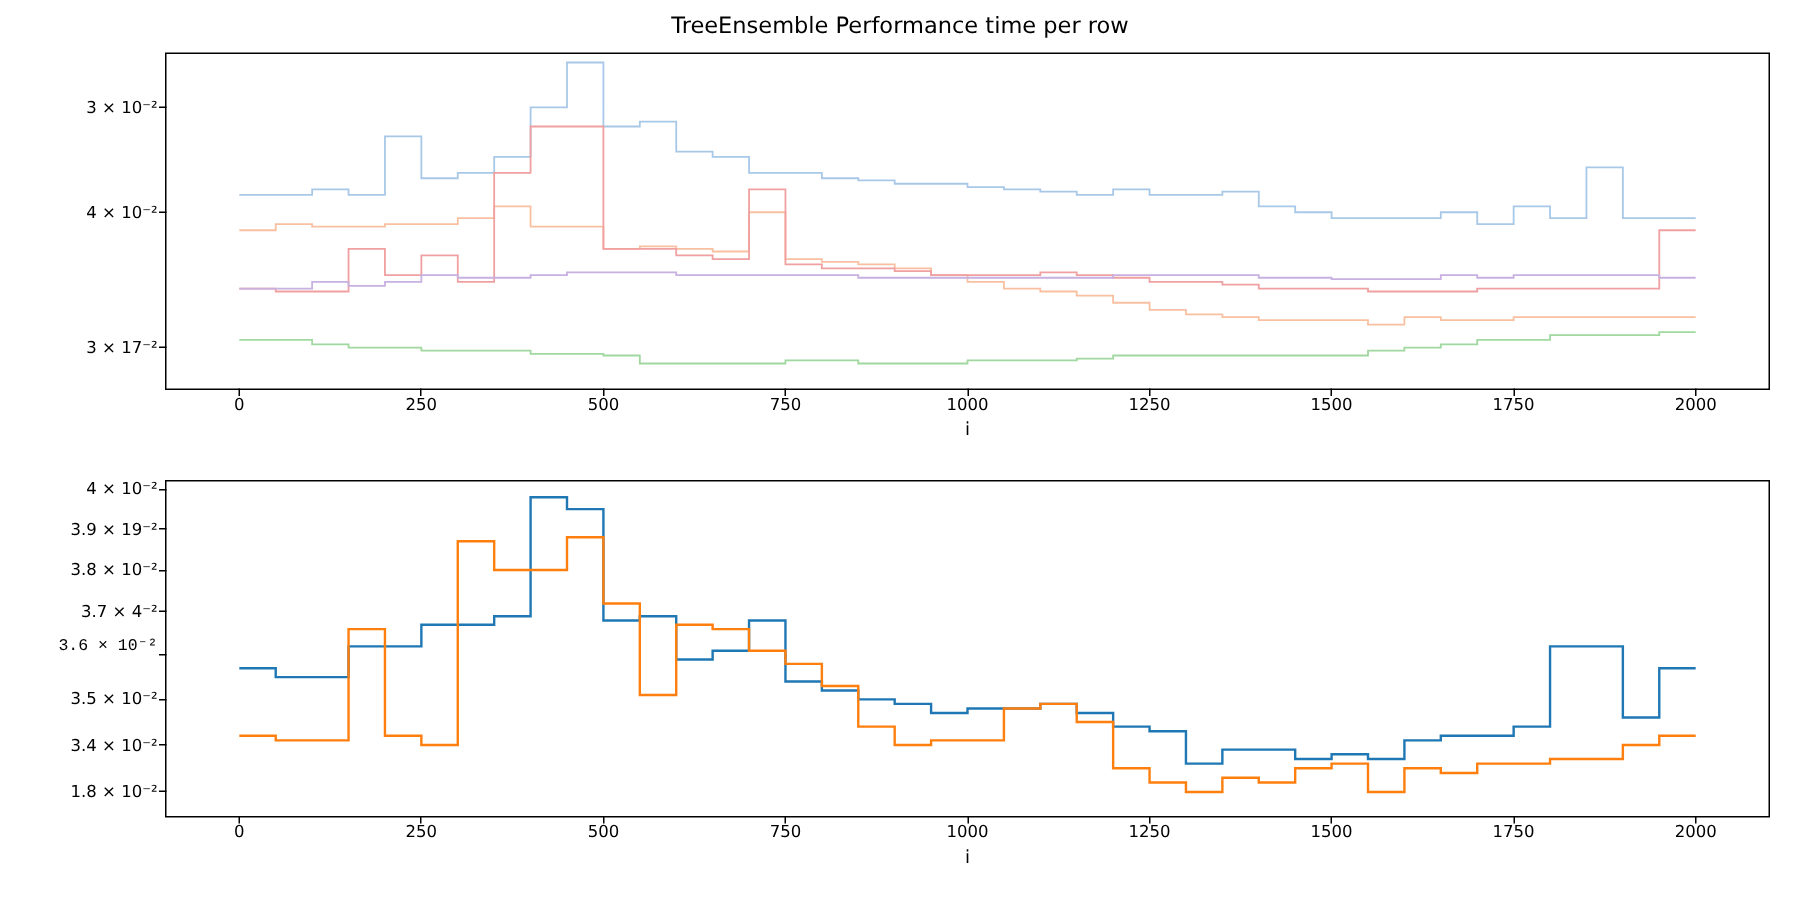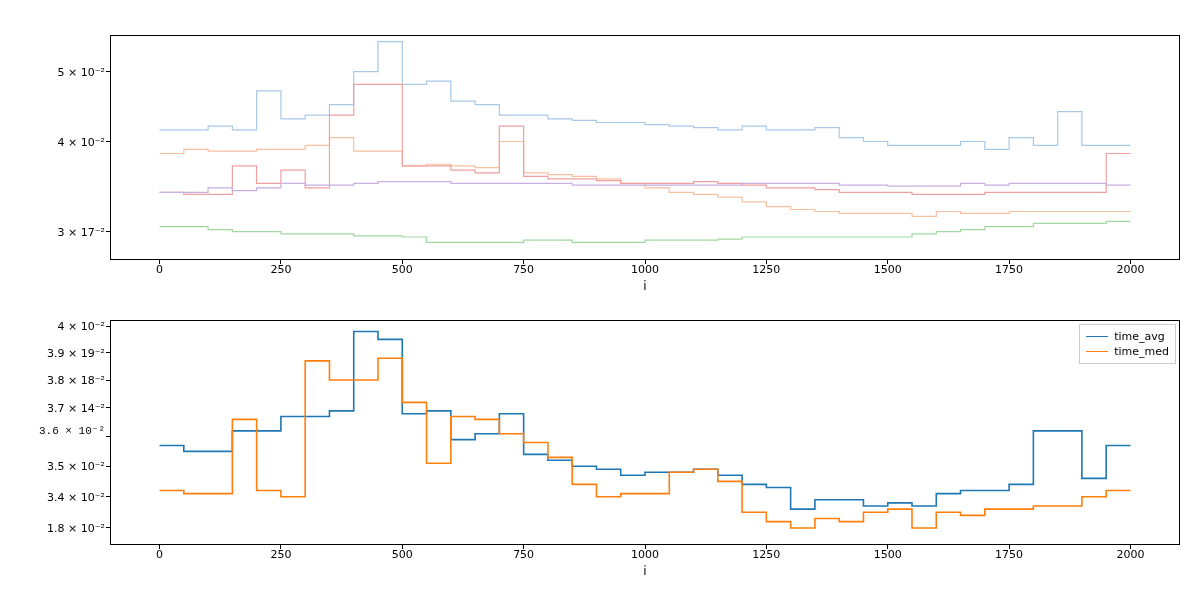--- a/index.html
+++ b/index.html
@@ -43,35 +43,36 @@
     top:3px;
     right:3px;
   }
   .legend-row { display:flex; align-items:center; gap:6px; line-height:15px;}
   .legend-swatch { width:22px; height:0; border-top:1.5px solid; }
 </style>
 </head>
 <body>
 
 <div class="figure">
+  <div class="suptitle">TreeEnsemble Performance time per row</div>
 
   <div id="ax-top" class="axes" style="left:110px; top:35px; width:1070px; height:225px;">
     <svg id="svg-top" width="1068" height="223">
         <path d="M 48.54545454545455 93.96374722483503 L 72.81818181818181 93.96374722483503 L 72.81818181818181 93.96374722483503 L 97.0909090909091 93.96374722483503 L 97.0909090909091 90.20837677353575 L 121.36363636363636 90.20837677353575 L 121.36363636363636 93.96374722483503 L 145.63636363636363 93.96374722483503 L 145.63636363636363 54.93869096653066 L 169.9090909090909 54.93869096653066 L 169.9090909090909 82.82992611807038 L 194.1818181818182 82.82992611807038 L 194.1818181818182 79.20480268204872 L 218.45454545454547 79.20480268204872 L 218.45454545454547 68.57430380979125 L 242.72727272727272 68.57430380979125 L 242.72727272727272 35.53644012745056 L 267 35.53644012745056 L 267 5.650057090554668 L 291.27272727272725 5.650057090554668 L 291.27272727272725 48.336980080970335 L 315.54545454545456 48.336980080970335 L 315.54545454545456 45.087524216864665 L 339.8181818181818 45.087524216864665 L 339.8181818181818 65.10941015997108 L 364.09090909090907 65.10941015997108 L 364.09090909090907 68.57430380979125 L 388.3636363636364 68.57430380979125 L 388.3636363636364 79.20480268204872 L 412.6363636363636 79.20480268204872 L 412.6363636363636 79.20480268204872 L 436.90909090909093 79.20480268204872 L 436.90909090909093 82.82992611807038 L 461.1818181818182 82.82992611807038 L 461.1818181818182 84.29179209806699 L 485.45454545454544 84.29179209806699 L 485.45454545454544 86.49744961970617 L 509.72727272727275 86.49744961970617 L 509.72727272727275 86.49744961970617 L 534 86.49744961970617 L 534 88.7187317640406 L 558.2727272727273 88.7187317640406 L 558.2727272727273 90.20837677353575 L 582.5454545454545 90.20837677353575 L 582.5454545454545 91.70513228734004 L 606.8181818181819 91.70513228734004 L 606.8181818181819 93.96374722483503 L 631.0909090909091 93.96374722483503 L 631.0909090909091 90.20837677353575 L 655.3636363636364 90.20837677353575 L 655.3636363636364 93.96374722483503 L 679.6363636363636 93.96374722483503 L 679.6363636363636 93.96374722483503 L 703.9090909090909 93.96374722483503 L 703.9090909090909 91.70513228734004 L 728.1818181818181 91.70513228734004 L 728.1818181818181 101.61216749213195 L 752.4545454545455 101.61216749213195 L 752.4545454545455 105.50749317216523 L 776.7272727272727 105.50749317216523 L 776.7272727272727 109.45181794359803 L 801 109.45181794359803 L 801 109.45181794359803 L 825.2727272727273 109.45181794359803 L 825.2727272727273 109.45181794359803 L 849.5454545454545 109.45181794359803 L 849.5454545454545 105.50749317216523 L 873.8181818181819 105.50749317216523 L 873.8181818181819 113.44639024094126 L 898.0909090909091 113.44639024094126 L 898.0909090909091 101.61216749213195 L 922.3636363636364 101.61216749213195 L 922.3636363636364 109.45181794359803 L 946.6363636363636 109.45181794359803 L 946.6363636363636 75.62111013526936 L 970.9090909090909 75.62111013526936 L 970.9090909090909 109.45181794359803 L 995.1818181818181 109.45181794359803 L 995.1818181818181 109.45181794359803 L 1019.4545454545455 109.45181794359803" fill="none" stroke="#a8c8e8" stroke-width="1.2"></path>
         <path d="M 48.54545454545455 117.49250682783477 L 72.81818181818181 117.49250682783477 L 72.81818181818181 113.44639024094126 L 97.0909090909091 113.44639024094126 L 97.0909090909091 115.05857726157936 L 121.36363636363636 115.05857726157936 L 121.36363636363636 115.05857726157936 L 145.63636363636363 115.05857726157936 L 145.63636363636363 113.44639024094126 L 169.9090909090909 113.44639024094126 L 169.9090909090909 113.44639024094126 L 194.1818181818182 113.44639024094126 L 194.1818181818182 109.45181794359803 L 218.45454545454547 109.45181794359803 L 218.45454545454547 101.61216749213195 L 242.72727272727272 101.61216749213195 L 242.72727272727272 115.05857726157936 L 267 115.05857726157936 L 267 115.05857726157936 L 291.27272727272725 115.05857726157936 L 291.27272727272725 129.95386915523653 L 315.54545454545456 129.95386915523653 L 315.54545454545456 128.26346244813962 L 339.8181818181818 128.26346244813962 L 339.8181818181818 129.95386915523653 L 364.09090909090907 129.95386915523653 L 364.09090909090907 131.65343800304544 L 388.3636363636364 131.65343800304544 L 388.3636363636364 105.50749317216523 L 412.6363636363636 105.50749317216523 L 412.6363636363636 136.80812424053897 L 436.90909090909093 136.80812424053897 L 436.90909090909093 138.54535685450594 L 461.1818181818182 138.54535685450594 L 461.1818181818182 140.29226769451964 L 485.45454545454544 140.29226769451964 L 485.45454545454544 142.93101834168354 L 509.72727272727275 142.93101834168354 L 509.72727272727275 147.37888986473064 L 534 147.37888986473064 L 534 151.89076173186638 L 558.2727272727273 151.89076173186638 L 558.2727272727273 156.46850266442084 L 582.5454545454545 156.46850266442084 L 582.5454545454545 158.31847667209126 L 606.8181818181819 158.31847667209126 L 606.8181818181819 161.1140644439516 L 631.0909090909091 161.1140644439516 L 631.0909090909091 165.82948690880494 L 655.3636363636364 165.82948690880494 L 655.3636363636364 170.6169033321363 L 679.6363636363636 170.6169033321363 L 679.6363636363636 173.52483469561088 L 703.9090909090909 173.52483469561088 L 703.9090909090909 175.47854621687992 L 728.1818181818181 175.47854621687992 L 728.1818181818181 177.44450679320147 L 752.4545454545455 177.44450679320147 L 752.4545454545455 177.44450679320147 L 776.7272727272727 177.44450679320147 L 776.7272727272727 177.44450679320147 L 801 177.44450679320147 L 801 180.41675354707135 L 825.2727272727273 180.41675354707135 L 825.2727272727273 175.47854621687992 L 849.5454545454545 175.47854621687992 L 849.5454545454545 177.44450679320147 L 873.8181818181819 177.44450679320147 L 873.8181818181819 177.44450679320147 L 898.0909090909091 177.44450679320147 L 898.0909090909091 175.47854621687992 L 922.3636363636364 175.47854621687992 L 922.3636363636364 175.47854621687992 L 946.6363636363636 175.47854621687992 L 946.6363636363636 175.47854621687992 L 970.9090909090909 175.47854621687992 L 970.9090909090909 175.47854621687992 L 995.1818181818181 175.47854621687992 L 995.1818181818181 175.47854621687992 L 1019.4545454545455 175.47854621687992" fill="none" stroke="#f8c0a0" stroke-width="1.2"></path>
         <path d="M 48.54545454545455 190.5327819433429 L 72.81818181818181 190.5327819433429 L 72.81818181818181 190.5327819433429 L 97.0909090909091 190.5327819433429 L 97.0909090909091 193.63234277994758 L 121.36363636363636 193.63234277994758 L 121.36363636363636 195.71586994570097 L 145.63636363636363 195.71586994570097 L 145.63636363636363 195.71586994570097 L 169.9090909090909 195.71586994570097 L 169.9090909090909 197.8133338515962 L 194.1818181818182 197.8133338515962 L 194.1818181818182 197.8133338515962 L 218.45454545454547 197.8133338515962 L 218.45454545454547 197.8133338515962 L 242.72727272727272 197.8133338515962 L 242.72727272727272 199.92492219995123 L 267 199.92492219995123 L 267 199.92492219995123 L 291.27272727272725 199.92492219995123 L 291.27272727272725 200.98607273811038 L 315.54545454545456 200.98607273811038 L 315.54545454545456 206.34636881795845 L 339.8181818181818 206.34636881795845 L 339.8181818181818 206.34636881795845 L 364.09090909090907 206.34636881795845 L 364.09090909090907 206.34636881795845 L 388.3636363636364 206.34636881795845 L 388.3636363636364 206.34636881795845 L 412.6363636363636 206.34636881795845 L 412.6363636363636 204.1912422262123 L 436.90909090909093 204.1912422262123 L 436.90909090909093 204.1912422262123 L 461.1818181818182 204.1912422262123 L 461.1818181818182 206.34636881795845 L 485.45454545454544 206.34636881795845 L 485.45454545454544 206.34636881795845 L 509.72727272727275 206.34636881795845 L 509.72727272727275 206.34636881795845 L 534 206.34636881795845 L 534 204.1912422262123 L 558.2727272727273 204.1912422262123 L 558.2727272727273 204.1912422262123 L 582.5454545454545 204.1912422262123 L 582.5454545454545 204.1912422262123 L 606.8181818181819 204.1912422262123 L 606.8181818181819 203.119208071696 L 631.0909090909091 203.119208071696 L 631.0909090909091 200.98607273811038 L 655.3636363636364 200.98607273811038 L 655.3636363636364 200.98607273811038 L 679.6363636363636 200.98607273811038 L 679.6363636363636 200.98607273811038 L 703.9090909090909 200.98607273811038 L 703.9090909090909 200.98607273811038 L 728.1818181818181 200.98607273811038 L 728.1818181818181 200.98607273811038 L 752.4545454545455 200.98607273811038 L 752.4545454545455 200.98607273811038 L 776.7272727272727 200.98607273811038 L 776.7272727272727 200.98607273811038 L 801 200.98607273811038 L 801 197.8133338515962 L 825.2727272727273 197.8133338515962 L 825.2727272727273 195.71586994570097 L 849.5454545454545 195.71586994570097 L 849.5454545454545 193.63234277994758 L 873.8181818181819 193.63234277994758 L 873.8181818181819 190.5327819433429 L 898.0909090909091 190.5327819433429 L 898.0909090909091 190.5327819433429 L 922.3636363636364 190.5327819433429 L 922.3636363636364 187.46355987254947 L 946.6363636363636 187.46355987254947 L 946.6363636363636 187.46355987254947 L 970.9090909090909 187.46355987254947 L 970.9090909090909 187.46355987254947 L 995.1818181818181 187.46355987254947 L 995.1818181818181 185.43397553933465 L 1019.4545454545455 185.43397553933465" fill="none" stroke="#a0d8a0" stroke-width="1.2"></path>
         <path d="M 48.54545454545455 156.46850266442084 L 72.81818181818181 156.46850266442084 L 72.81818181818181 158.31847667209126 L 97.0909090909091 158.31847667209126 L 97.0909090909091 158.31847667209126 L 121.36363636363636 158.31847667209126 L 121.36363636363636 129.95386915523653 L 145.63636363636363 129.95386915523653 L 145.63636363636363 147.37888986473064 L 169.9090909090909 147.37888986473064 L 169.9090909090909 134.2201891814976 L 194.1818181818182 134.2201891814976 L 194.1818181818182 151.89076173186638 L 218.45454545454547 151.89076173186638 L 218.45454545454547 79.20480268204872 L 242.72727272727272 79.20480268204872 L 242.72727272727272 48.336980080970335 L 267 48.336980080970335 L 267 48.336980080970335 L 291.27272727272725 48.336980080970335 L 291.27272727272725 129.95386915523653 L 315.54545454545456 129.95386915523653 L 315.54545454545456 129.95386915523653 L 339.8181818181818 129.95386915523653 L 339.8181818181818 134.2201891814976 L 364.09090909090907 134.2201891814976 L 364.09090909090907 136.80812424053897 L 388.3636363636364 136.80812424053897 L 388.3636363636364 90.20837677353575 L 412.6363636363636 90.20837677353575 L 412.6363636363636 140.29226769451964 L 436.90909090909093 140.29226769451964 L 436.90909090909093 142.93101834168354 L 461.1818181818182 142.93101834168354 L 461.1818181818182 142.93101834168354 L 485.45454545454544 142.93101834168354 L 485.45454545454544 144.7026031939673 L 509.72727272727275 144.7026031939673 L 509.72727272727275 147.37888986473064 L 534 147.37888986473064 L 534 147.37888986473064 L 558.2727272727273 147.37888986473064 L 558.2727272727273 147.37888986473064 L 582.5454545454545 147.37888986473064 L 582.5454545454545 145.59216317998403 L 606.8181818181819 145.59216317998403 L 606.8181818181819 147.37888986473064 L 631.0909090909091 147.37888986473064 L 631.0909090909091 149.17585572676353 L 655.3636363636364 149.17585572676353 L 655.3636363636364 151.89076173186638 L 679.6363636363636 151.89076173186638 L 679.6363636363636 151.89076173186638 L 703.9090909090909 151.89076173186638 L 703.9090909090909 153.71384642984555 L 728.1818181818181 153.71384642984555 L 728.1818181818181 156.46850266442084 L 752.4545454545455 156.46850266442084 L 752.4545454545455 156.46850266442084 L 776.7272727272727 156.46850266442084 L 776.7272727272727 156.46850266442084 L 801 156.46850266442084 L 801 158.31847667209126 L 825.2727272727273 158.31847667209126 L 825.2727272727273 158.31847667209126 L 849.5454545454545 158.31847667209126 L 849.5454545454545 158.31847667209126 L 873.8181818181819 158.31847667209126 L 873.8181818181819 156.46850266442084 L 898.0909090909091 156.46850266442084 L 898.0909090909091 156.46850266442084 L 922.3636363636364 156.46850266442084 L 922.3636363636364 156.46850266442084 L 946.6363636363636 156.46850266442084 L 946.6363636363636 156.46850266442084 L 970.9090909090909 156.46850266442084 L 970.9090909090909 156.46850266442084 L 995.1818181818181 156.46850266442084 L 995.1818181818181 117.49250682783477 L 1019.4545454545455 117.49250682783477" fill="none" stroke="#f0a0a0" stroke-width="1.2"></path>
         <path d="M 48.54545454545455 156.46850266442084 L 72.81818181818181 156.46850266442084 L 72.81818181818181 156.46850266442084 L 97.0909090909091 156.46850266442084 L 97.0909090909091 151.89076173186638 L 121.36363636363636 151.89076173186638 L 121.36363636363636 154.62937900657658 L 145.63636363636363 154.62937900657658 L 145.63636363636363 151.89076173186638 L 169.9090909090909 151.89076173186638 L 169.9090909090909 147.37888986473064 L 194.1818181818182 147.37888986473064 L 194.1818181818182 149.17585572676353 L 218.45454545454547 149.17585572676353 L 218.45454545454547 149.17585572676353 L 242.72727272727272 149.17585572676353 L 242.72727272727272 147.37888986473064 L 267 147.37888986473064 L 267 145.59216317998403 L 291.27272727272725 145.59216317998403 L 291.27272727272725 145.59216317998403 L 315.54545454545456 145.59216317998403 L 315.54545454545456 145.59216317998403 L 339.8181818181818 145.59216317998403 L 339.8181818181818 147.37888986473064 L 364.09090909090907 147.37888986473064 L 364.09090909090907 147.37888986473064 L 388.3636363636364 147.37888986473064 L 388.3636363636364 147.37888986473064 L 412.6363636363636 147.37888986473064 L 412.6363636363636 147.37888986473064 L 436.90909090909093 147.37888986473064 L 436.90909090909093 147.37888986473064 L 461.1818181818182 147.37888986473064 L 461.1818181818182 149.17585572676353 L 485.45454545454544 149.17585572676353 L 485.45454545454544 149.17585572676353 L 509.72727272727275 149.17585572676353 L 509.72727272727275 149.17585572676353 L 534 149.17585572676353 L 534 149.17585572676353 L 558.2727272727273 149.17585572676353 L 558.2727272727273 149.17585572676353 L 582.5454545454545 149.17585572676353 L 582.5454545454545 149.17585572676353 L 606.8181818181819 149.17585572676353 L 606.8181818181819 149.17585572676353 L 631.0909090909091 149.17585572676353 L 631.0909090909091 147.37888986473064 L 655.3636363636364 147.37888986473064 L 655.3636363636364 147.37888986473064 L 679.6363636363636 147.37888986473064 L 679.6363636363636 147.37888986473064 L 703.9090909090909 147.37888986473064 L 703.9090909090909 147.37888986473064 L 728.1818181818181 147.37888986473064 L 728.1818181818181 149.17585572676353 L 752.4545454545455 149.17585572676353 L 752.4545454545455 149.17585572676353 L 776.7272727272727 149.17585572676353 L 776.7272727272727 150.07821515457988 L 801 150.07821515457988 L 801 150.07821515457988 L 825.2727272727273 150.07821515457988 L 825.2727272727273 150.07821515457988 L 849.5454545454545 150.07821515457988 L 849.5454545454545 147.37888986473064 L 873.8181818181819 147.37888986473064 L 873.8181818181819 149.17585572676353 L 898.0909090909091 149.17585572676353 L 898.0909090909091 147.37888986473064 L 922.3636363636364 147.37888986473064 L 922.3636363636364 147.37888986473064 L 946.6363636363636 147.37888986473064 L 946.6363636363636 147.37888986473064 L 970.9090909090909 147.37888986473064 L 970.9090909090909 147.37888986473064 L 995.1818181818181 147.37888986473064 L 995.1818181818181 149.17585572676353 L 1019.4545454545455 149.17585572676353" fill="none" stroke="#c8b0e0" stroke-width="1.2"></path>
       </svg>
     <div class="xlabel">i</div>
   <div class="ytick" style="top: 195.716px;">3 × 17⁻²</div>
       <div class="tickline" style="left: -5px; top: 195.216px; width: 5px; height: 1px;"></div>
       <div class="ytick" style="top: 105.507px;">4 × 10⁻²</div>
       <div class="tickline" style="left: -5px; top: 105.007px; width: 5px; height: 1px;"></div>
-      <div class="ytick" style="top: 35.5364px;">5 × 10⁻²</div>
+      <div class="ytick" style="top: 35.5364px;">3 × 10⁻²</div>
       <div class="tickline" style="left: -5px; top: 35.0364px; width: 5px; height: 1px;"></div>
       <div class="xtick" style="left: 48.5455px;">0</div>
       <div class="tickline" style="top: 223px; left: 48.0455px; width: 1px; height: 5px;"></div>
       <div class="xtick" style="left: 169.909px;">250</div>
       <div class="tickline" style="top: 223px; left: 169.409px; width: 1px; height: 5px;"></div>
       <div class="xtick" style="left: 291.273px;">500</div>
       <div class="tickline" style="top: 223px; left: 290.773px; width: 1px; height: 5px;"></div>
       <div class="xtick" style="left: 412.636px;">750</div>
       <div class="tickline" style="top: 223px; left: 412.136px; width: 1px; height: 5px;"></div>
       <div class="xtick" style="left: 534px;">1000</div>
@@ -84,42 +85,32 @@
       <div class="tickline" style="top: 223px; left: 897.591px; width: 1px; height: 5px;"></div>
       <div class="xtick" style="left: 1019.45px;">2000</div>
       <div class="tickline" style="top: 223px; left: 1018.95px; width: 1px; height: 5px;"></div>
     </div>
 
   <div id="ax-bot" class="axes" style="left:110px; top:320px; width:1070px; height:225px;">
     <svg id="svg-bot" width="1068" height="223">
         <path d="M 48.54545454545455 124.50793216717382 L 72.81818181818181 124.50793216717382 L 72.81818181818181 130.40000060623296 L 97.0909090909091 130.40000060623296 L 97.0909090909091 130.40000060623296 L 121.36363636363636 130.40000060623296 L 121.36363636363636 109.92097346841143 L 145.63636363636363 109.92097346841143 L 145.63636363636363 109.92097346841143 L 169.9090909090909 109.92097346841143 L 169.9090909090909 95.53411654419729 L 194.1818181818182 95.53411654419729 L 194.1818181818182 95.53411654419729 L 218.45454545454547 95.53411654419729 L 218.45454545454547 89.8341817334096 L 242.72727272727272 89.8341817334096 L 242.72727272727272 10.487941636972892 L 267 10.487941636972892 L 267 18.42330426311119 L 291.27272727272725 18.42330426311119 L 291.27272727272725 92.68027689571531 L 315.54545454545456 92.68027689571531 L 315.54545454545456 89.8341817334096 L 339.8181818181818 89.8341817334096 L 339.8181818181818 118.64878048327671 L 364.09090909090907 118.64878048327671 L 364.09090909090907 112.82217980997957 L 388.3636363636364 112.82217980997957 L 388.3636363636364 92.68027689571531 L 412.6363636363636 92.68027689571531 L 412.6363636363636 133.3584945953712 L 436.90909090909093 133.3584945953712 L 436.90909090909093 139.3006375372297 L 461.1818181818182 139.3006375372297 L 461.1818181818182 145.27663902612625 L 485.45454545454544 145.27663902612625 L 485.45454545454544 148.27745773625762 L 509.72727272727275 148.27745773625762 L 509.72727272727275 154.3049767617564 L 534 154.3049767617564 L 534 151.28688712880555 L 558.2727272727273 151.28688712880555 L 558.2727272727273 151.28688712880555 L 582.5454545454545 151.28688712880555 L 582.5454545454545 148.27745773625762 L 606.8181818181819 148.27745773625762 L 606.8181818181819 154.3049767617564 L 631.0909090909091 154.3049767617564 L 631.0909090909091 163.4117091488956 L 655.3636363636364 163.4117091488956 L 655.3636363636364 166.46494397976846 L 679.6363636363636 166.46494397976846 L 679.6363636363636 188.09015184482695 L 703.9090909090909 188.09015184482695 L 703.9090909090909 178.76755336169316 L 728.1818181818181 178.76755336169316 L 728.1818181818181 178.76755336169316 L 752.4545454545455 178.76755336169316 L 752.4545454545455 184.97340237813208 L 776.7272727272727 184.97340237813208 L 776.7272727272727 181.86588773820395 L 801 181.86588773820395 L 801 184.97340237813208 L 825.2727272727273 184.97340237813208 L 825.2727272727273 172.59820955061804 L 849.5454545454545 172.59820955061804 L 849.5454545454545 169.52709337753944 L 873.8181818181819 169.52709337753944 L 873.8181818181819 169.52709337753944 L 898.0909090909091 169.52709337753944 L 898.0909090909091 163.4117091488956 L 922.3636363636364 163.4117091488956 L 922.3636363636364 109.92097346841143 L 946.6363636363636 109.92097346841143 L 946.6363636363636 109.92097346841143 L 970.9090909090909 109.92097346841143 L 970.9090909090909 157.33177662217247 L 995.1818181818181 157.33177662217247 L 995.1818181818181 124.50793216717382 L 1019.4545454545455 124.50793216717382" fill="none" stroke="#1f77b4" stroke-width="1.6"></path>
         <path d="M 48.54545454545455 169.52709337753944 L 72.81818181818181 169.52709337753944 L 72.81818181818181 172.59820955061804 L 97.0909090909091 172.59820955061804 L 97.0909090909091 172.59820955061804 L 121.36363636363636 172.59820955061804 L 121.36363636363636 98.39574294079569 L 145.63636363636363 98.39574294079569 L 145.63636363636363 169.52709337753944 L 169.9090909090909 169.52709337753944 L 169.9090909090909 175.67834516740155 L 194.1818181818182 175.67834516740155 L 194.1818181818182 39.88257819479796 L 218.45454545454547 39.88257819479796 L 218.45454545454547 59.026520323397165 L 242.72727272727272 59.026520323397165 L 242.72727272727272 59.026520323397165 L 267 59.026520323397165 L 267 37.176033663854724 L 291.27272727272725 37.176033663854724 L 291.27272727272725 81.34194566890375 L 315.54545454545456 81.34194566890375 L 315.54545454545456 142.284381864603 L 339.8181818181818 142.284381864603 L 339.8181818181818 95.53411654419729 L 364.09090909090907 95.53411654419729 L 364.09090909090907 98.39574294079569 L 388.3636363636364 98.39574294079569 L 388.3636363636364 112.82217980997957 L 412.6363636363636 112.82217980997957 L 412.6363636363636 121.57426473353317 L 436.90909090909093 121.57426473353317 L 436.90909090909093 136.32535774414112 L 461.1818181818182 136.32535774414112 L 461.1818181818182 163.4117091488956 L 485.45454545454544 163.4117091488956 L 485.45454545454544 175.67834516740155 L 509.72727272727275 175.67834516740155 L 509.72727272727275 172.59820955061804 L 534 172.59820955061804 L 534 172.59820955061804 L 558.2727272727273 172.59820955061804 L 558.2727272727273 151.28688712880555 L 582.5454545454545 151.28688712880555 L 582.5454545454545 148.27745773625762 L 606.8181818181819 148.27745773625762 L 606.8181818181819 160.36733713115692 L 631.0909090909091 160.36733713115692 L 631.0909090909091 191.2161911895388 L 655.3636363636364 191.2161911895388 L 655.3636363636364 200.65060644592072 L 679.6363636363636 200.65060644592072 L 679.6363636363636 206.9876977726713 L 703.9090909090909 206.9876977726713 L 703.9090909090909 197.49636219261083 L 728.1818181818181 197.49636219261083 L 728.1818181818181 200.65060644592072 L 752.4545454545455 200.65060644592072 L 752.4545454545455 191.2161911895388 L 776.7272727272727 191.2161911895388 L 776.7272727272727 188.09015184482695 L 801 188.09015184482695 L 801 206.9876977726713 L 825.2727272727273 206.9876977726713 L 825.2727272727273 191.2161911895388 L 849.5454545454545 191.2161911895388 L 849.5454545454545 194.3515759572533 L 873.8181818181819 194.3515759572533 L 873.8181818181819 188.09015184482695 L 898.0909090909091 188.09015184482695 L 898.0909090909091 188.09015184482695 L 922.3636363636364 188.09015184482695 L 922.3636363636364 184.97340237813208 L 946.6363636363636 184.97340237813208 L 946.6363636363636 184.97340237813208 L 970.9090909090909 184.97340237813208 L 970.9090909090909 175.67834516740155 L 995.1818181818181 175.67834516740155 L 995.1818181818181 169.52709337753944 L 1019.4545454545455 169.52709337753944" fill="none" stroke="#ff7f0e" stroke-width="1.6"></path>
       </svg>
-    <div class="legend" id="legend-bot">
-        <div class="legend-row">
-          <span class="legend-swatch" style="border-color: rgb(31, 119, 180);"></span>
-          <span>time_avg</span>
-        </div>
-        <div class="legend-row">
-          <span class="legend-swatch" style="border-color: rgb(255, 127, 14);"></span>
-          <span>time_med</span>
-        </div>
-      </div>
     <div class="xlabel">i</div>
   <div class="ytick" style="top: 206.988px;">1.8 × 10⁻²</div>
       <div class="tickline" style="left: -5px; top: 206.488px; width: 5px; height: 1px;"></div>
       <div class="ytick" style="top: 175.678px;">3.4 × 10⁻²</div>
       <div class="tickline" style="left: -5px; top: 175.178px; width: 5px; height: 1px;"></div>
       <div class="ytick" style="top: 145.277px;">3.5 × 10⁻²</div>
       <div class="tickline" style="left: -5px; top: 144.777px; width: 5px; height: 1px;"></div>
       <div class="ytick" style="top: 109px; font-family: Liberation Mono, monospace;">3.6 × 10⁻²</div>
       <div class="tickline" style="left: -5px; top: 115.231px; width: 5px; height: 1px;"></div>
-      <div class="ytick" style="top: 86.9958px;">3.7 × 14⁻²</div>
+      <div class="ytick" style="top: 86.9958px;">3.7 × 4⁻²</div>
       <div class="tickline" style="left: -5px; top: 86.4958px; width: 5px; height: 1px;"></div>
-      <div class="ytick" style="top: 59.0265px;">3.8 × 18⁻²</div>
+      <div class="ytick" style="top: 59.0265px;">3.8 × 10⁻²</div>
       <div class="tickline" style="left: -5px; top: 58.5265px; width: 5px; height: 1px;"></div>
       <div class="ytick" style="top: 31.7838px;">3.9 × 19⁻²</div>
       <div class="tickline" style="left: -5px; top: 31.2838px; width: 5px; height: 1px;"></div>
       <div class="ytick" style="top: 5.23086px;">4 × 10⁻²</div>
       <div class="tickline" style="left: -5px; top: 4.73086px; width: 5px; height: 1px;"></div>
       <div class="xtick" style="left: 48.5455px;">0</div>
       <div class="tickline" style="top: 223px; left: 48.0455px; width: 1px; height: 5px;"></div>
       <div class="xtick" style="left: 169.909px;">250</div>
       <div class="tickline" style="top: 223px; left: 169.409px; width: 1px; height: 5px;"></div>
       <div class="xtick" style="left: 291.273px;">500</div>

